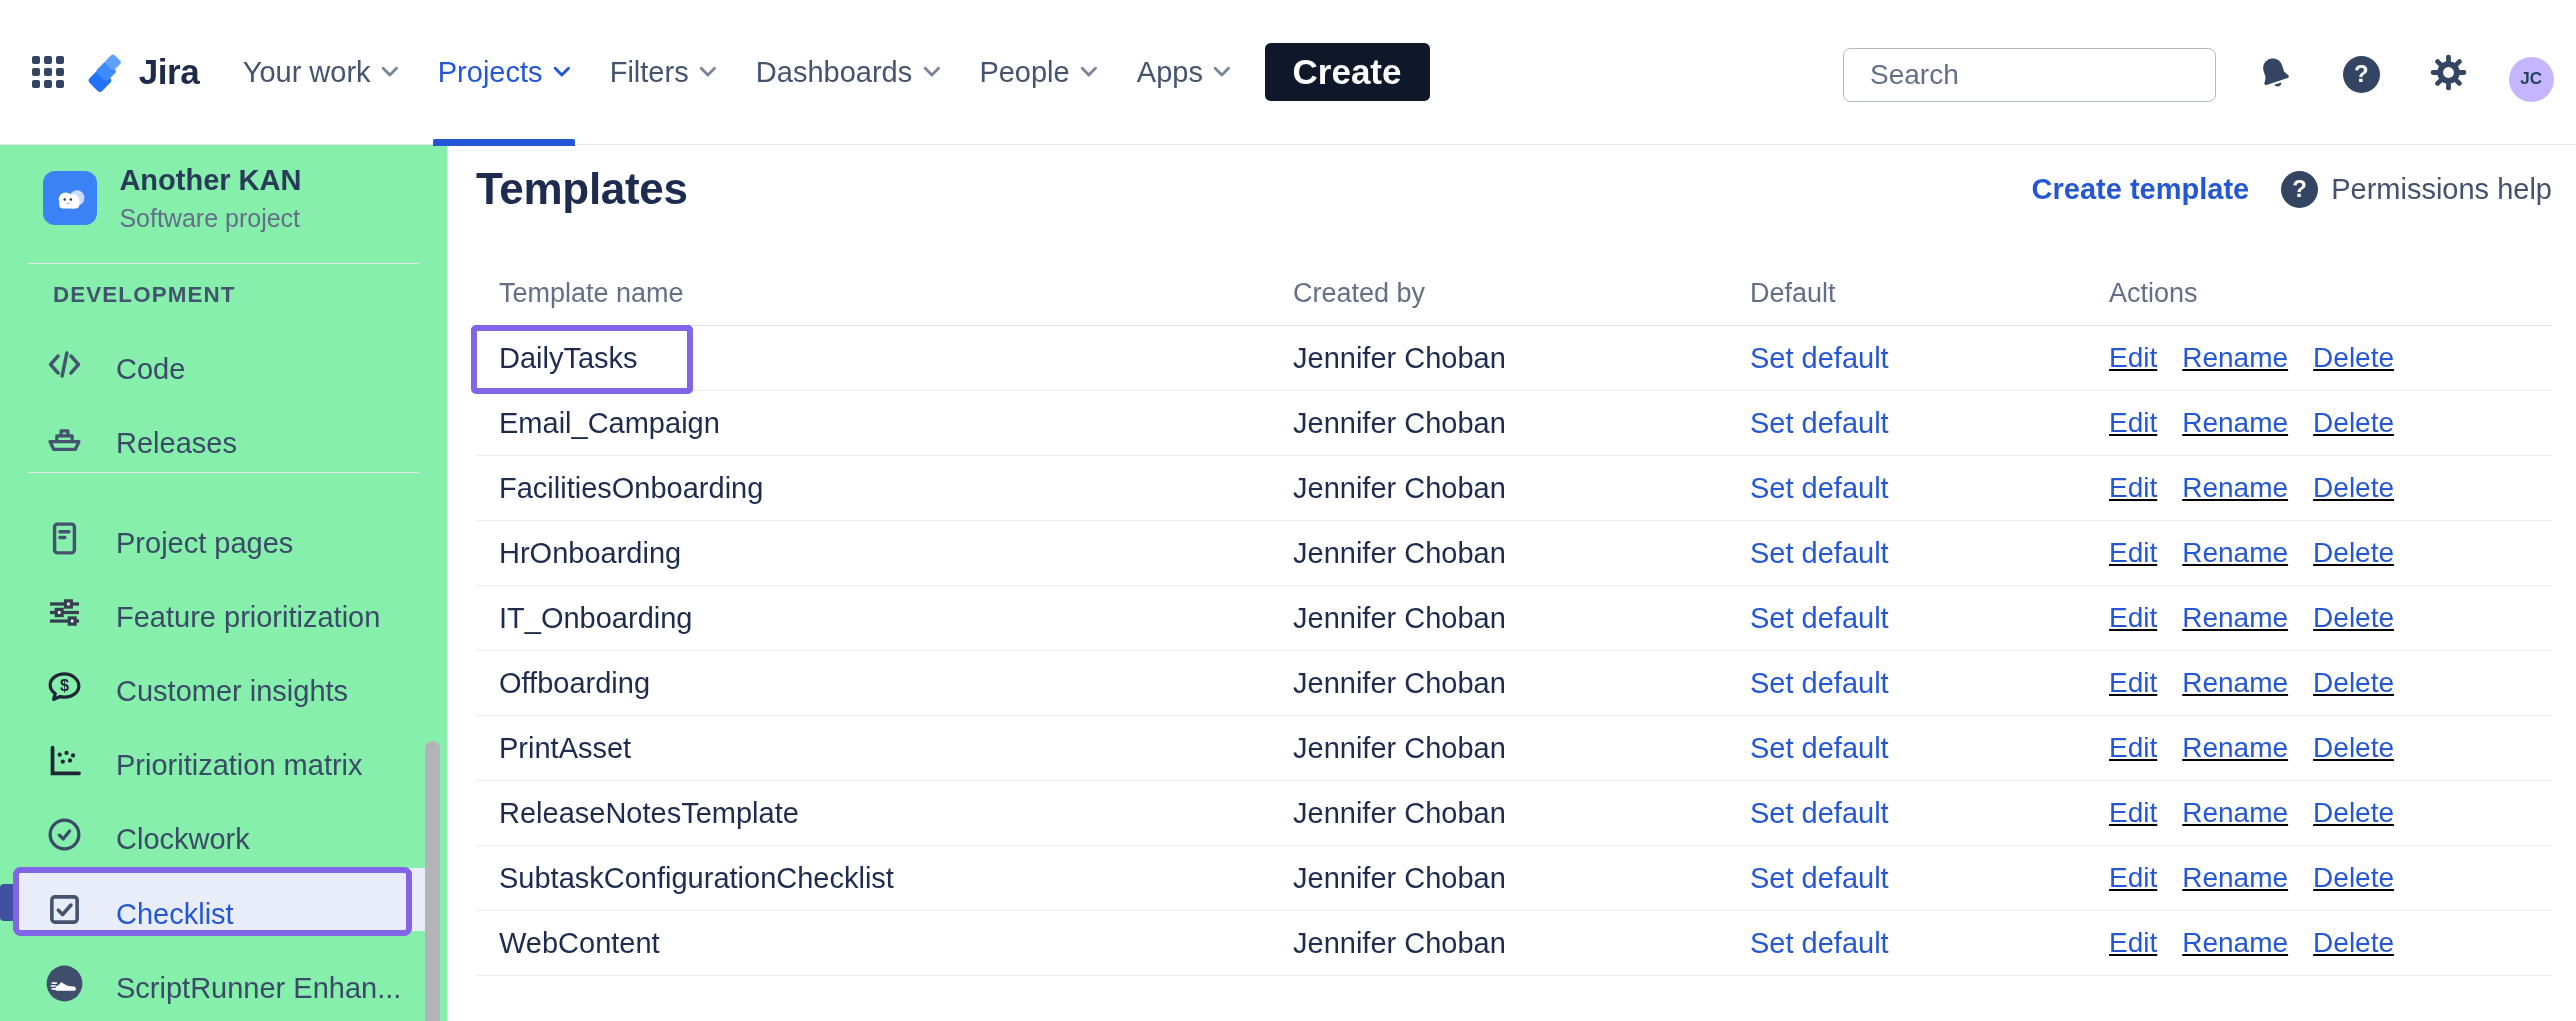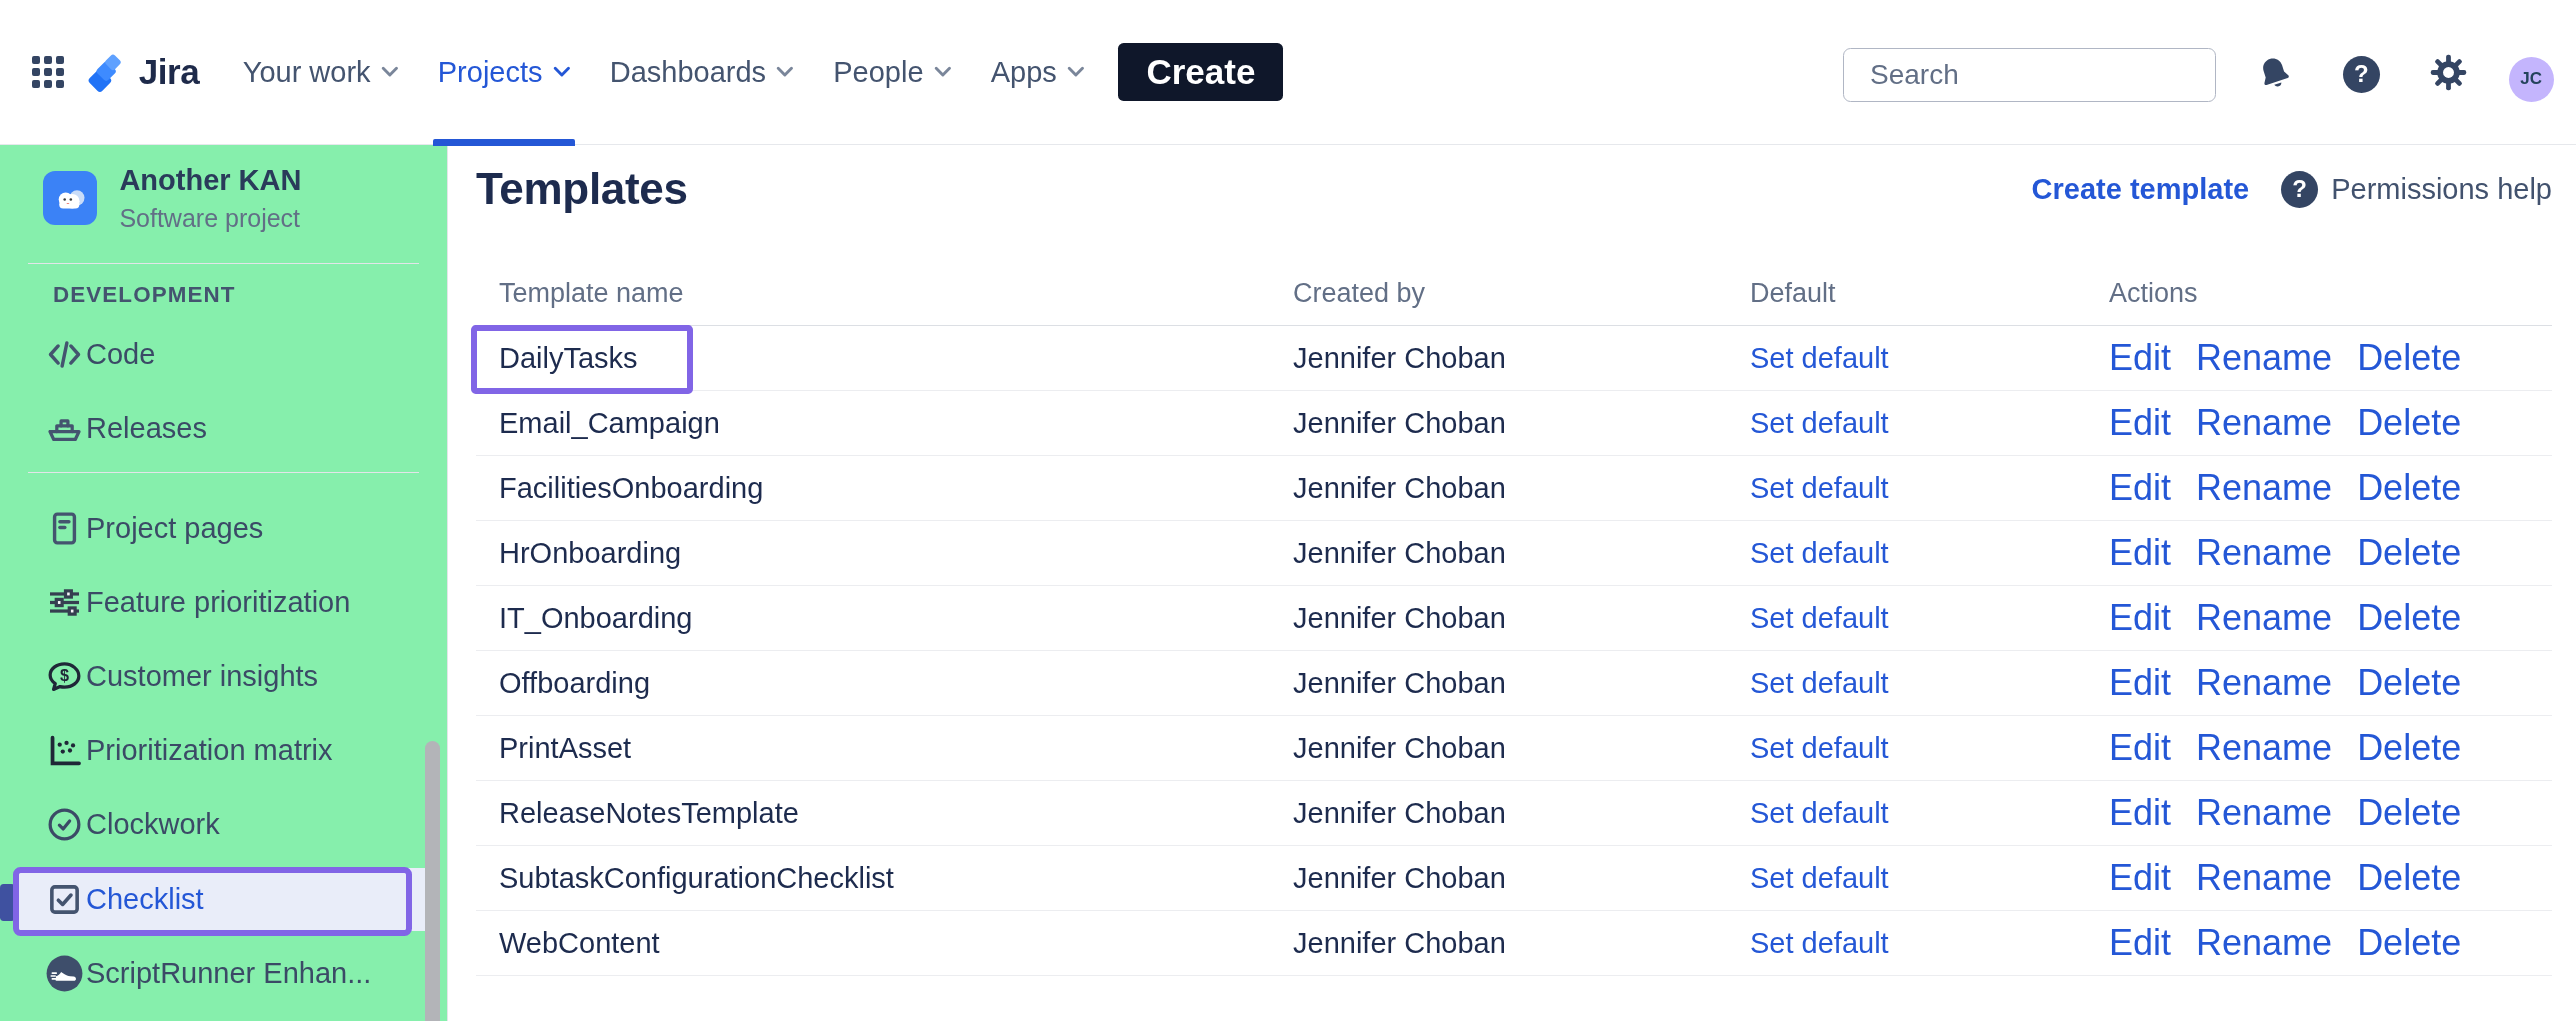--- a/index.html
+++ b/index.html
@@ -42,22 +42,22 @@
     border-right:1.9px solid #E3E5E9; z-index:1; }
   .project-header { display:flex; align-items:center; gap:22.4px; padding:50px 0 0 43px; }
   .project-avatar { width:54px; height:54px; border-radius:12px; background:#3B82F6; flex:0 0 auto;
     display:flex; align-items:center; justify-content:center; }
   .project-name { font-size:29px; font-weight:700; color:#2A3B5A; }
   .project-type { font-size:25px; color:#626F86; margin-top:6.5px; }
   .sb-div { border:none; border-top:1.9px solid #E3E5E9; margin:30px 28px 0 28px; }
   .sb-section { margin:18.7px 0 0 53px; font-size:22.4px; font-weight:700; letter-spacing:1.1px; color:#44546F; }
   .sb-list { margin-top:15px; }
   .sb-list.apps { margin-top:24px; }
-  .sb-item { height:63px; margin:0 15px 11.2px 15px; border-radius:5.6px; display:flex; align-items:center;
-    padding-left:28px; cursor:pointer; font-size:29px; color:#3B4A66; }
+  .sb-item { height:63px; margin:0 15px 11.2px 15px; border-radius:5.6px; display:flex; align-items:flex-end;
+    gap:30px; padding-left:28px; cursor:pointer; font-size:29px; color:#3B4A66; }
   .sb-item .sb-ic { width:43px; height:43px; display:flex; align-items:center; justify-content:center; flex:0 0 auto; }
   .sb-item.selected { background:#E9EDF9; color:#2457D6; font-weight:500; }
   .sb-scrollthumb { position:absolute; left:425px; top:627px; width:15px; height:392px;
     background:#B3B4B8; border-radius:7.5px; cursor:pointer; }
 
   
   .main { position:absolute; top:114px; left:450px; right:0; bottom:0; background:#fff;
     padding:50px 24px 0 26px; }
   .main-header { display:flex; align-items:center; }
   .page-title { font-size:44px; font-weight:700; color:#1D2B4E; letter-spacing:-0.3px; }
@@ -67,21 +67,21 @@
   .perm-help { display:flex; align-items:center; gap:13px; cursor:pointer; }
   .perm-help-label { font-size:29px; font-weight:500; color:#42526E; }
 
   .tmpl-table { margin-top:47px; }
   .trow { display:grid; grid-template-columns:817px 457px 359px 1fr; align-items:center; height:65px; }
   .trow.head { border-bottom:1.9px solid #DCDFE4; }
   .trow.body { border-bottom:1.9px solid #ECEDF0; }
   .th { font-size:27px; font-weight:500; color:#626F86; }
   .td { font-size:29px; color:#1D2B4E; }
   .cell-1 { padding-left:23px; }
-  .action-links { display:flex; gap:25px; font-size:36px; font-weight:500; }
+  .action-links { display:flex; gap:25px; font-size:28px; font-weight:500;text-decoration:underline; }
   .setdef { font-size:29px; font-weight:500; }
 
   
   .anno { position:absolute; border:6.5px solid #8165E6; z-index:30; pointer-events:none; }
   .anno-daily { left:471px; top:325px; width:222px; height:69px; border-radius:4.7px; }
   .anno-check { left:13px; top:867px; width:399px; height:69px; border-radius:7.5px; }
   .sel-indicator { position:absolute; left:0; top:884px; width:15px; height:37px; background:#3F51A0;
     border-radius:3.7px; z-index:5; }
 </style>
 </head>
@@ -117,20 +117,26 @@
       <div class="nav-item">
         <span>Your work</span>
         <svg class="chev" viewBox="0 0 12 8">
             <path d="M1.5 1.5 L6 6 L10.5 1.5" stroke="#7A869A" stroke-width="2" fill="none" stroke-linecap="round" stroke-linejoin="round"></path>
           </svg>
       </div>
       <div class="nav-item active">
         <span>Projects</span>
         <svg class="chev" viewBox="0 0 12 8">
             <path d="M1.5 1.5 L6 6 L10.5 1.5" stroke="#2457D6" stroke-width="2" fill="none" stroke-linecap="round" stroke-linejoin="round"></path>
+          </svg>
+      </div>
+      <div class="nav-item">
+        <span>Filters</span>
+        <svg class="chev" viewBox="0 0 12 8">
+            <path d="M1.5 1.5 L6 6 L10.5 1.5" stroke="#7A869A" stroke-width="2" fill="none" stroke-linecap="round" stroke-linejoin="round"></path>
           </svg>
       </div>
       <div class="nav-item">
         <span>Dashboards</span>
         <svg class="chev" viewBox="0 0 12 8">
             <path d="M1.5 1.5 L6 6 L10.5 1.5" stroke="#7A869A" stroke-width="2" fill="none" stroke-linecap="round" stroke-linejoin="round"></path>
           </svg>
       </div>
       <div class="nav-item">
         <span>People</span>

